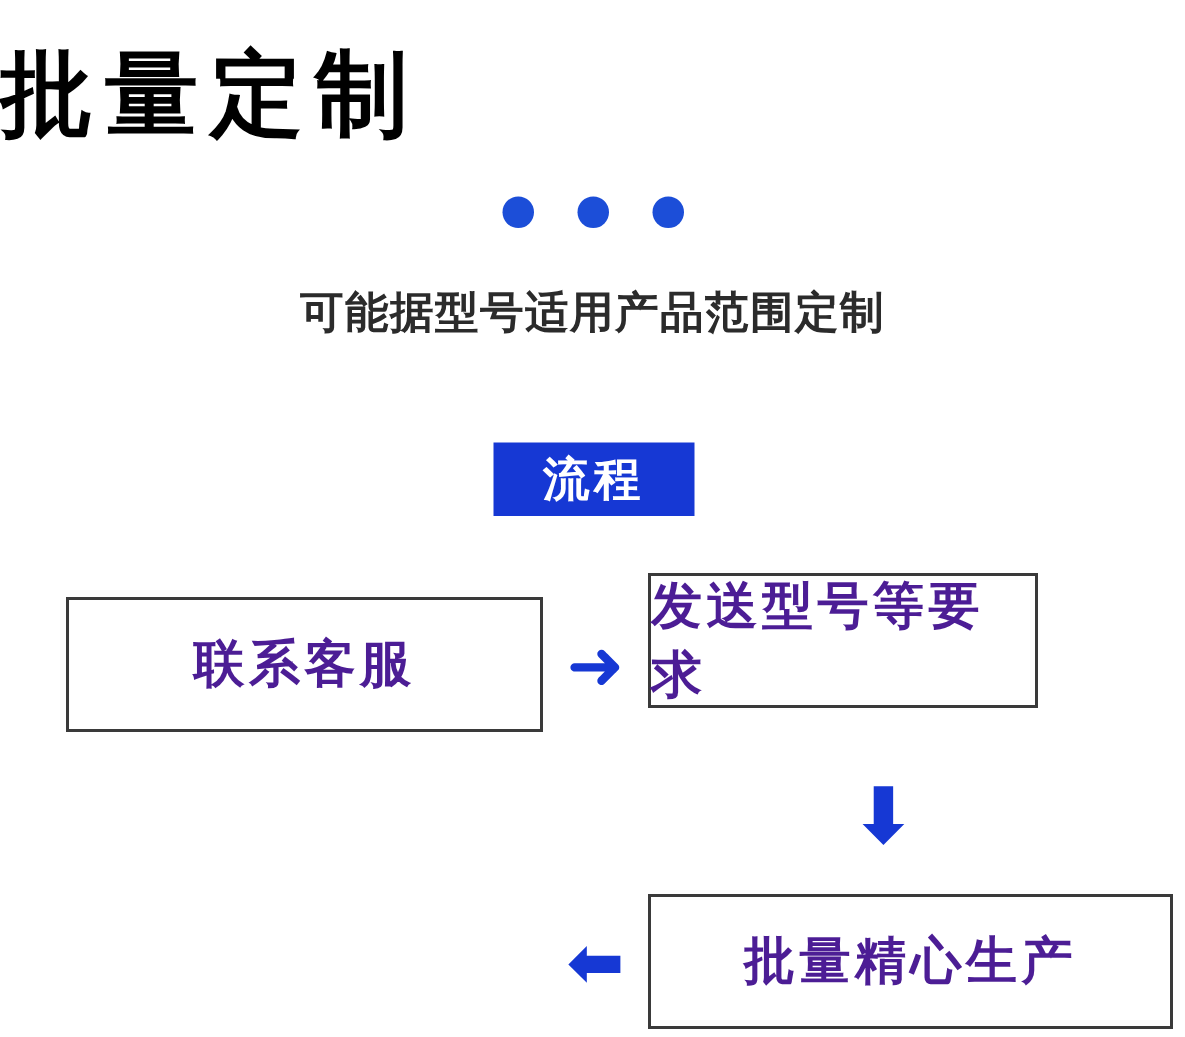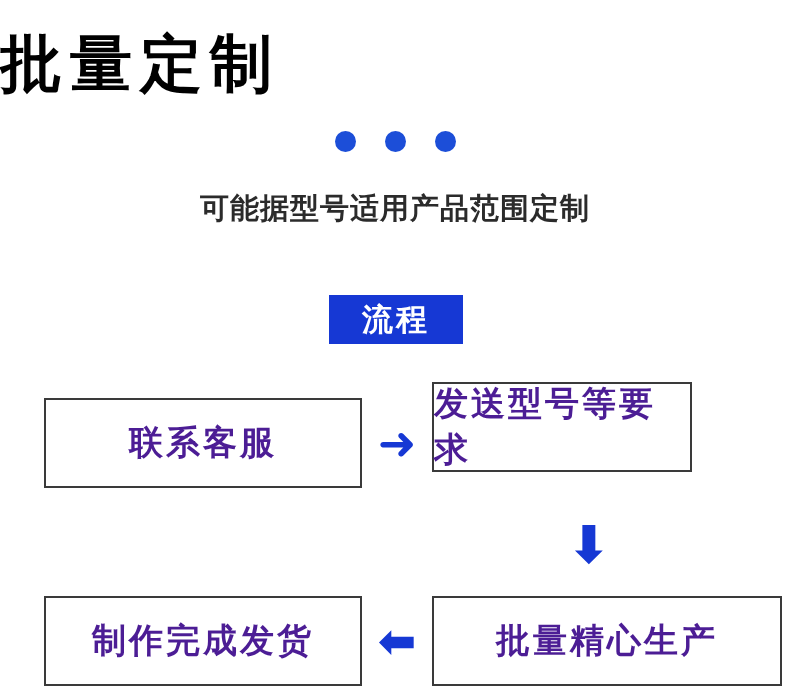--- a/index.html
+++ b/index.html
@@ -125,19 +125,18 @@
     <span class="dot"></span>
   </div>
 
   <div class="subline one">可能据型号适用产品范围定制</div>
 
   <div class="flow-badge">流程</div>
 
   <div class="box box-contact">联系客服</div>
   <div class="box box-send">发送型号等要求</div>
   <div class="box box-produce">批量精心生产</div>
-  <div class="box box-ship">制作完成发货</div>
 
   <div class="arrow arrow-right-top">➜</div>
   <div class="arrow arrow-down">⬇</div>
   <div class="arrow arrow-left-bottom">⬅</div>
 
 </div>
 
 </body></html>

